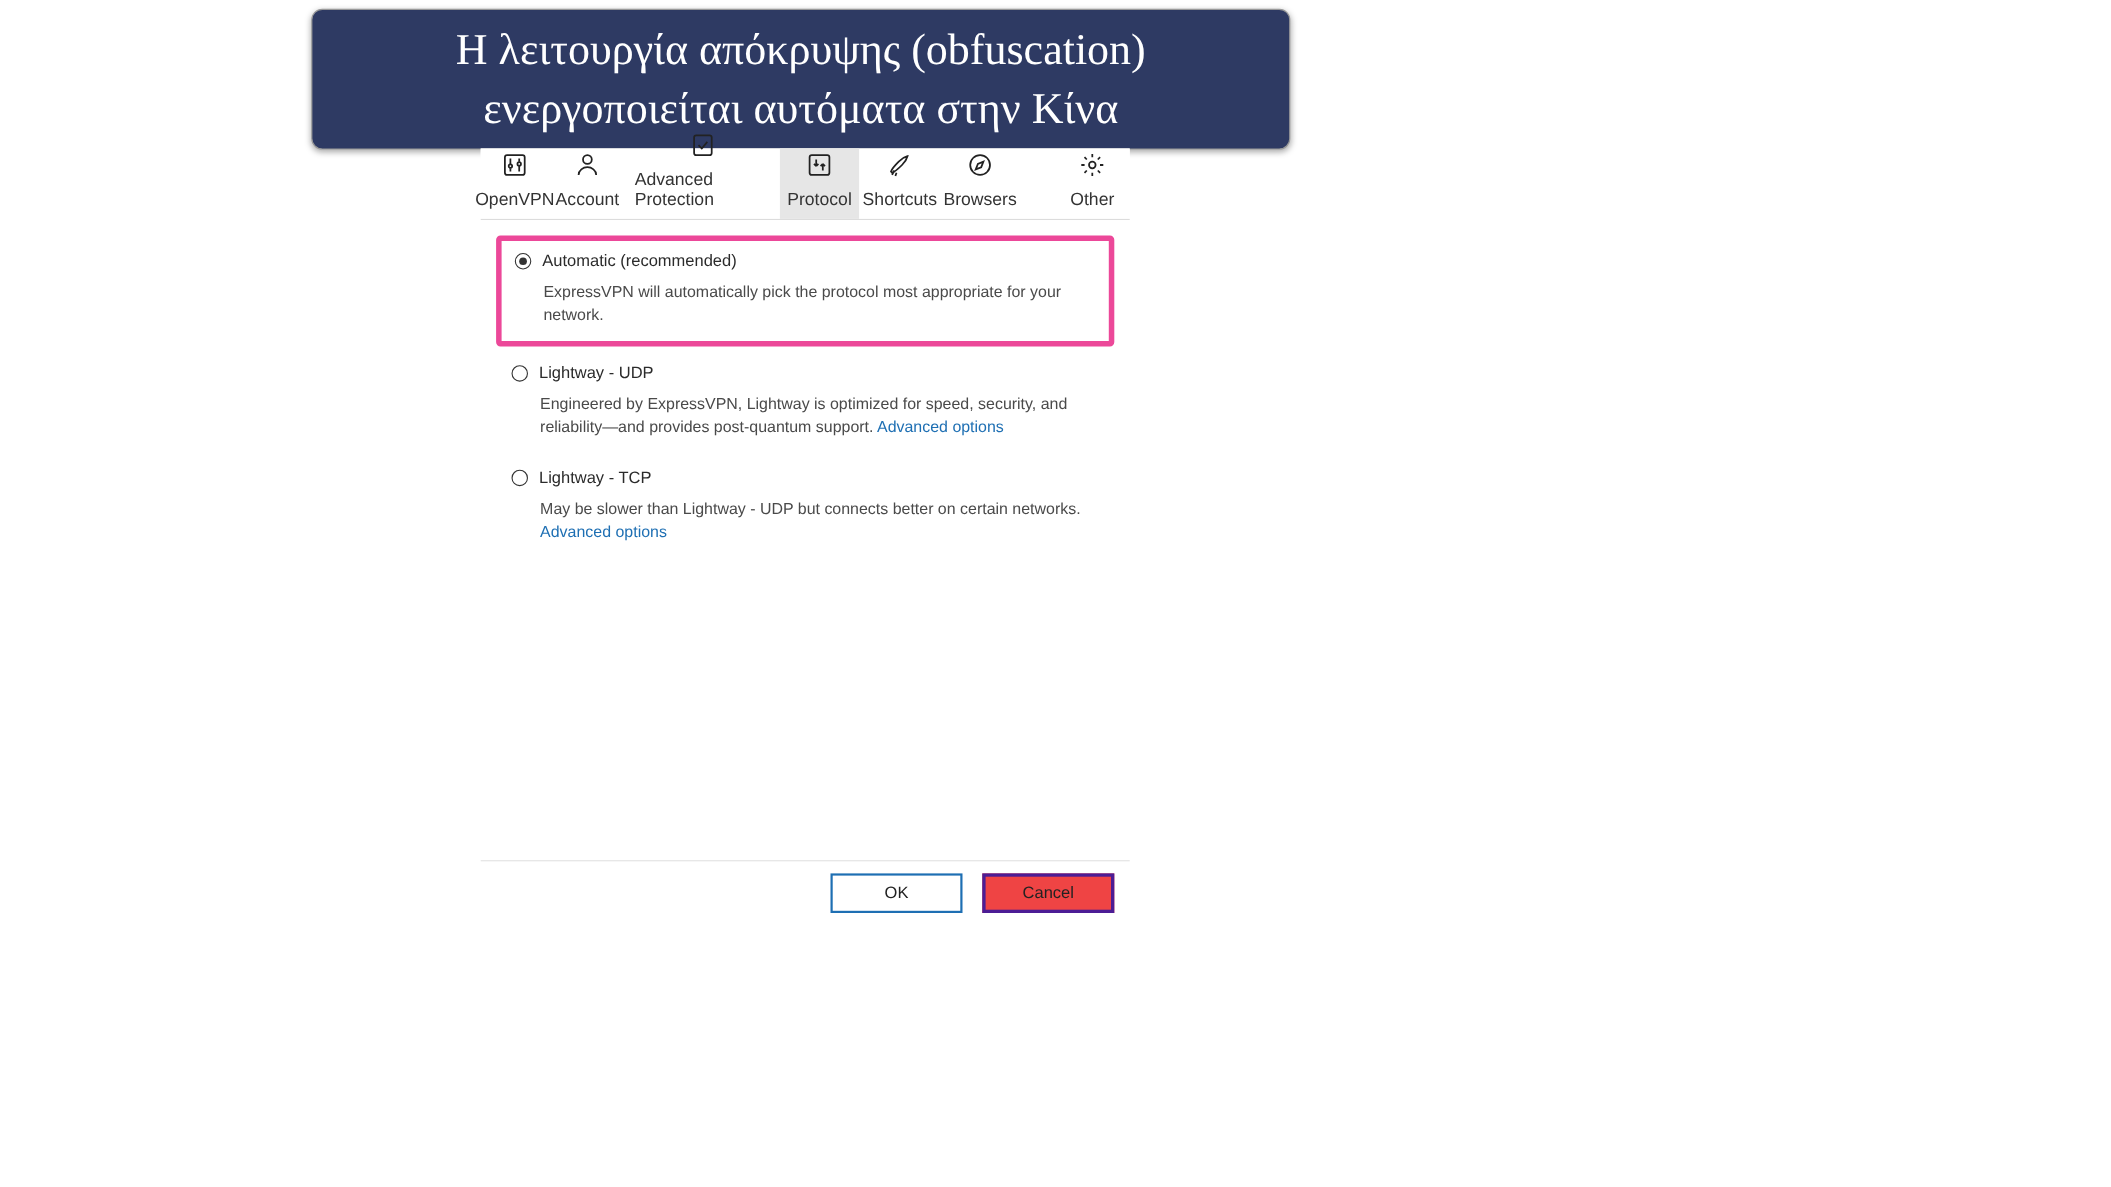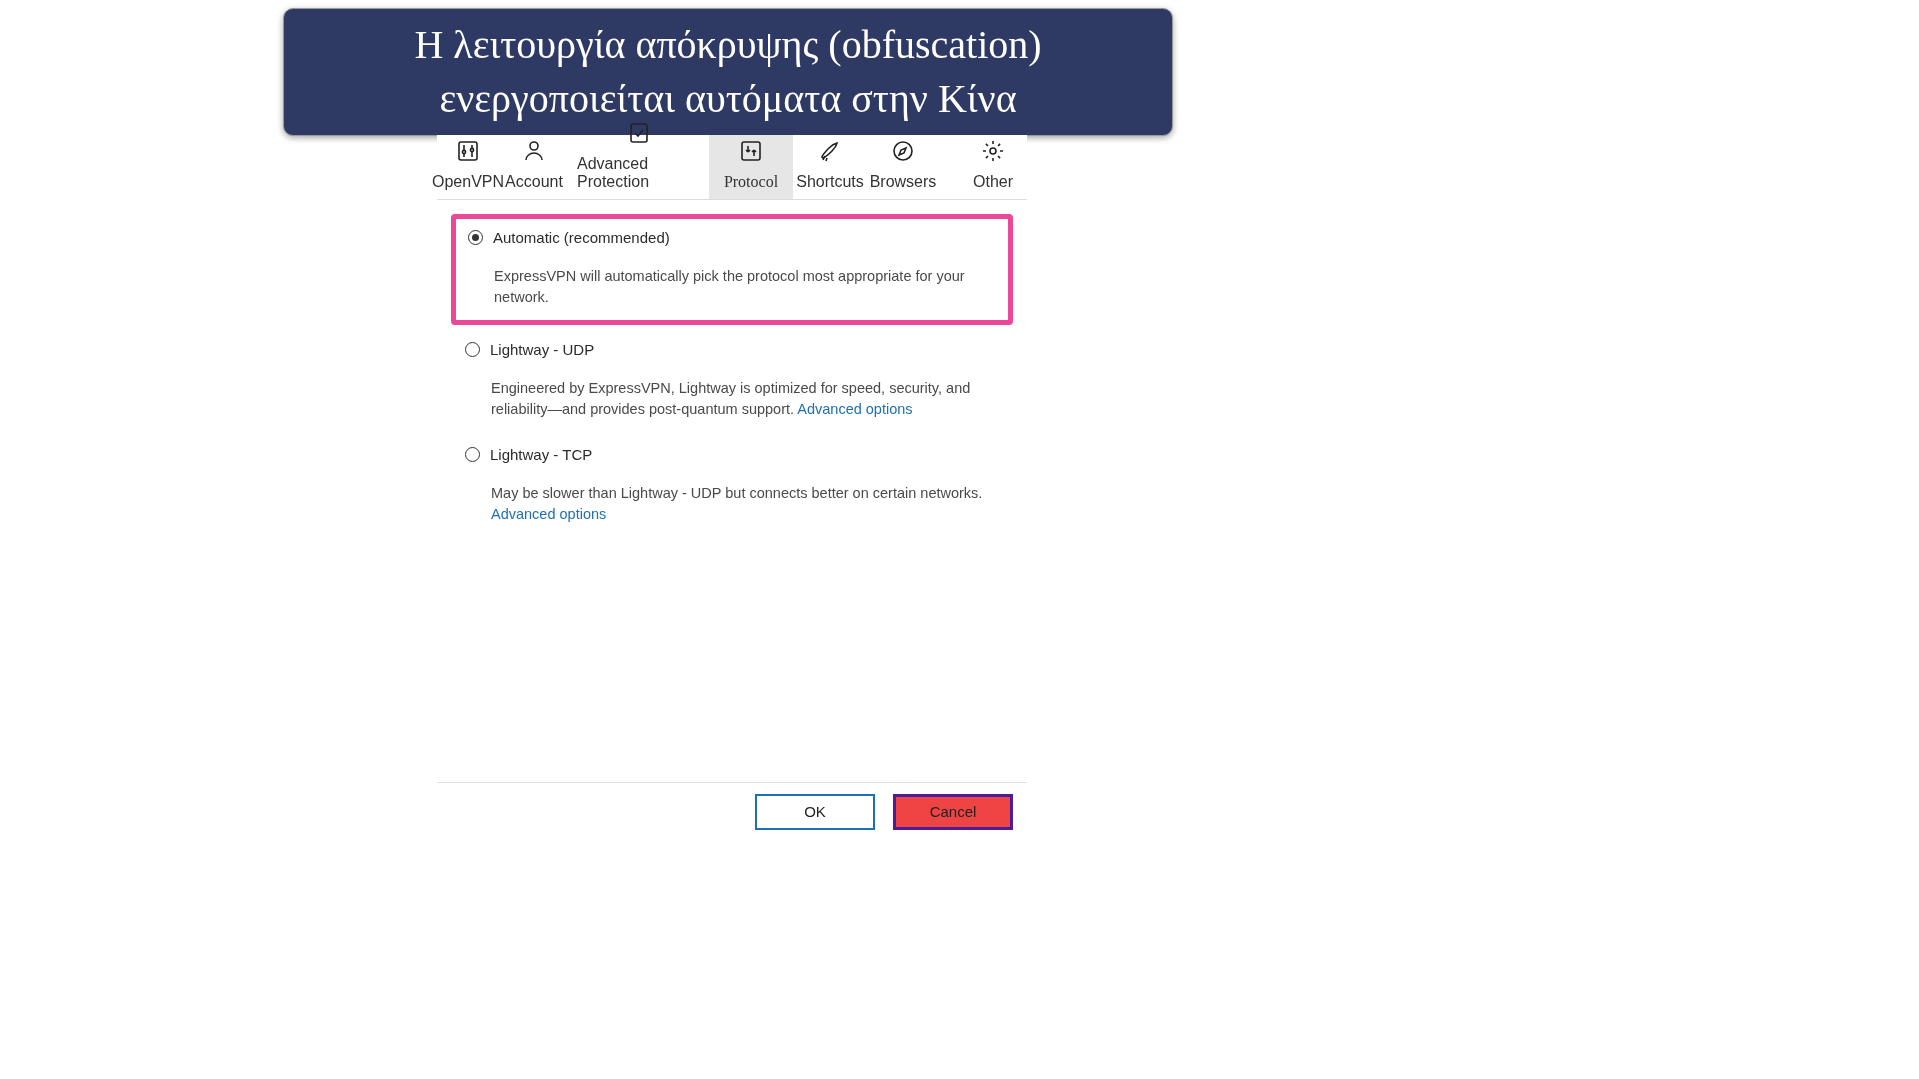--- a/index.html
+++ b/index.html
@@ -58,21 +58,21 @@
     font-size: 16px;
     color: #333;
     cursor: pointer;
     padding: 4px 8px 8px;
   }
   .tab.active { background: #e6e6e6; }
   .tab svg { width: 24px; height: 24px; stroke: #222; fill: none; stroke-width: 1.6; }
   .tab-general   { width: 62px; }
   .tab-account   { width: 70px; }
   .tab-advprot   { width: 140px; }
-  .tab-protocol  { width: 84px; font-family: Liberation Serif, serif; }
+  .tab-protocol  { width: 72px; }
   .tab-shortcuts { width: 74px; }
   .tab-browsers  { width: 72px; margin-top: 12px; }
   .tab-other     { width: 60px; margin-left: auto; margin-right: 4px; }
   
   .options {
     padding: 14px 14px 0;
     flex: 1;
   }
   .opt {
     padding: 12px 14px 14px 14px;
@@ -93,21 +93,21 @@
   }
   .radio {
     width: 15px; height: 15px; border: 1.6px solid #333; border-radius: 50%;
     display: inline-flex; align-items: center; justify-content: center;
     flex: none;
   }
   .radio.on::after {
     content: ""; width: 7px; height: 7px; background: #333; border-radius: 50%;
   }
   .opt-desc {
-    margin: 20px 0 0 26px;
+    margin: 10px 0 0 26px;
     font-size: 14.5px;
     color: #4a4a4a;
     line-height: 1.45;
   }
   .opt-desc a { color: #1e6fb3; text-decoration: none; cursor: pointer; }
   
   .footer {
     height: 58px;
     border-top: 1px solid #e1e1e1;
     display: flex;

